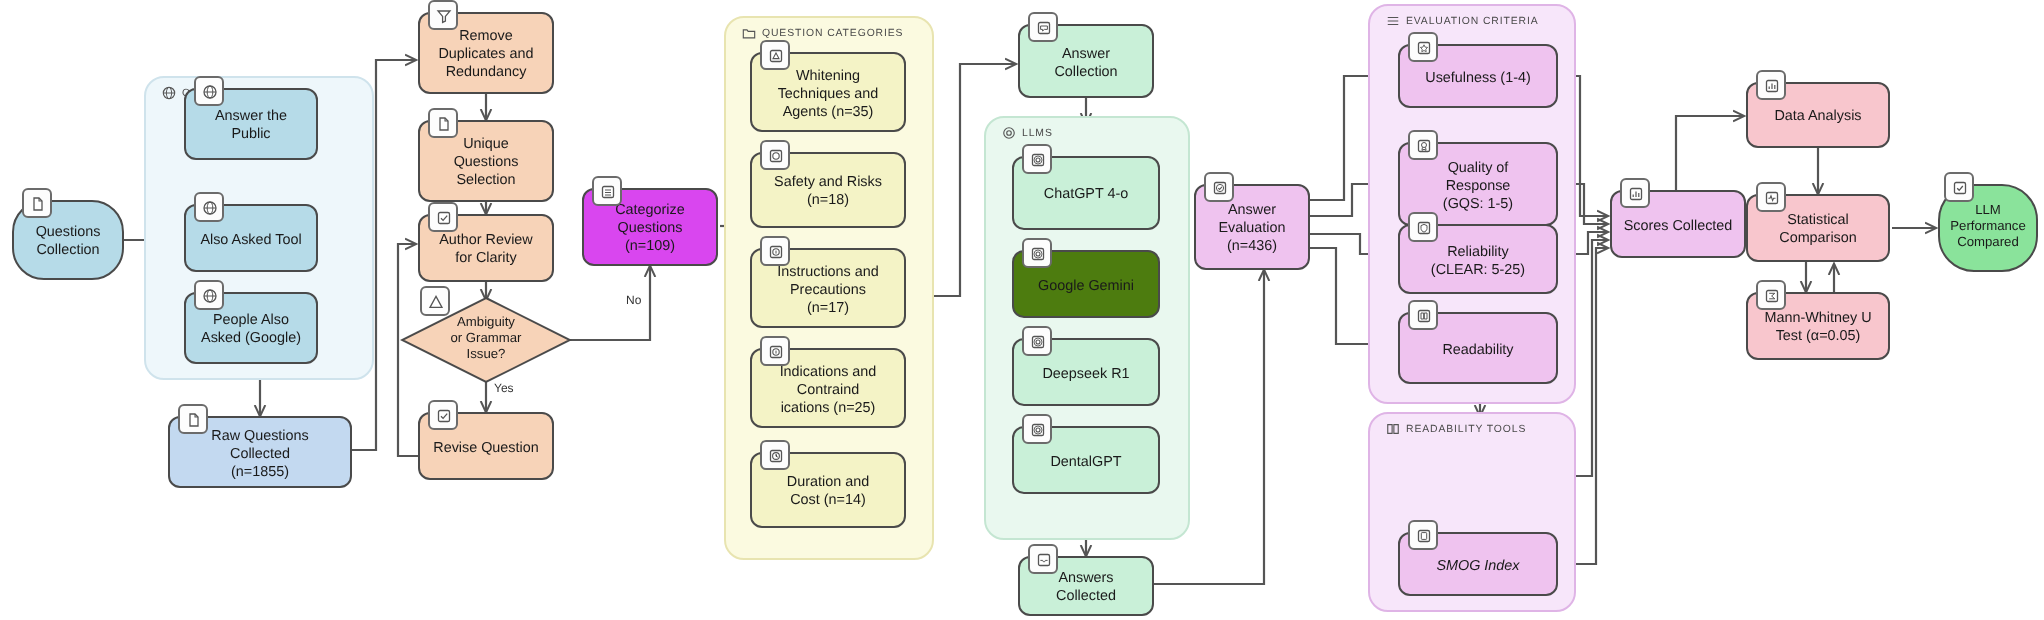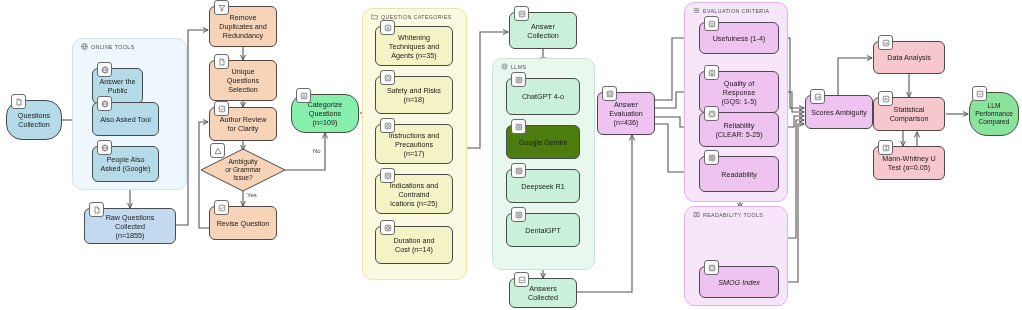--- a/index.html
+++ b/index.html
@@ -164,21 +164,21 @@
     <span class="badge">
       <svg viewBox="0 0 16 16">
           <path d="M4 2h5l3 3v9H4z" fill="#fff" stroke="#555" stroke-width="1.3"></path>
           <path d="M9 2v3h3" fill="none" stroke="#555" stroke-width="1.1"></path>
         </svg>
     </span>
     <span class="txt">Questions
 Collection</span>
   </div>
 
-  <div class="node" style="left:92px;top:68px;width:51px;height:36px;background:#b6dbe8;">
+  <div class="node" style="left:92px;top:44px;width:67px;height:36px;background:#b6dbe8;">
     <span class="badge">
       <svg viewBox="0 0 16 16">
           <circle cx="8" cy="8" r="6" fill="#fff" stroke="#555" stroke-width="1.3"></circle>
           <ellipse cx="8" cy="8" rx="2.8" ry="6" fill="none" stroke="#555" stroke-width="1"></ellipse>
           <path d="M2 8h12" stroke="#555" stroke-width="1"></path>
         </svg>
     </span>
     <span class="txt">Answer the
 Public</span>
   </div>
@@ -272,21 +272,21 @@
           <rect x="2.5" y="2.5" width="11" height="11" rx="1.6" fill="#fff" stroke="#555" stroke-width="1.3"></rect>
           <path d="M5 8.2l2.1 2.2L11.2 5.6" fill="none" stroke="#555" stroke-width="1.3"></path>
         </svg>
     </span>
     <span class="txt">Revise Question</span>
   </div>
 
   <div class="lbl" style="left:246px;top:192px;">Yes</div>
   <div class="lbl" style="left:312px;top:148px;">No</div>
 
-  <div class="node" style="left:291px;top:94px;width:68px;height:39px;background:#86efac;border-radius:14px;">
+  <div class="node" style="left:291px;top:94px;width:68px;height:39px;background:#d946ef;">
     <span class="badge">
       <svg viewBox="0 0 16 16">
           <rect x="2.5" y="2.5" width="11" height="11" rx="1.6" fill="#fff" stroke="#555" stroke-width="1.3"></rect>
           <path d="M5 6h6M5 8.5h6M5 11h6" stroke="#555" stroke-width="1"></path>
         </svg>
     </span>
     <span class="txt">Categorize
 Questions
 (n=109)</span>
   </div>
@@ -486,21 +486,21 @@
     <span class="txt">SMOG Index</span>
   </div>
 
   <div class="node" style="left:805px;top:95px;width:68px;height:34px;background:#efc3ef;">
     <span class="badge">
       <svg viewBox="0 0 16 16">
           <rect x="2.5" y="2.5" width="11" height="11" rx="1.6" fill="#fff" stroke="#555" stroke-width="1.3"></rect>
           <path d="M5.2 11V8.4M8 11V5.4M10.8 11V7" stroke="#555" stroke-width="1.2"></path>
         </svg>
     </span>
-    <span class="txt">Scores Ambiguity</span>
+    <span class="txt">Scores Collected</span>
   </div>
 
   <div class="node" style="left:873px;top:41px;width:72px;height:33px;background:#f8c6cd;">
     <span class="badge">
       <svg viewBox="0 0 16 16">
           <rect x="2.5" y="2.5" width="11" height="11" rx="1.6" fill="#fff" stroke="#555" stroke-width="1.3"></rect>
           <path d="M5.2 11V8.4M8 11V5.4M10.8 11V7" stroke="#555" stroke-width="1.2"></path>
         </svg>
     </span>
     <span class="txt">Data Analysis</span>

